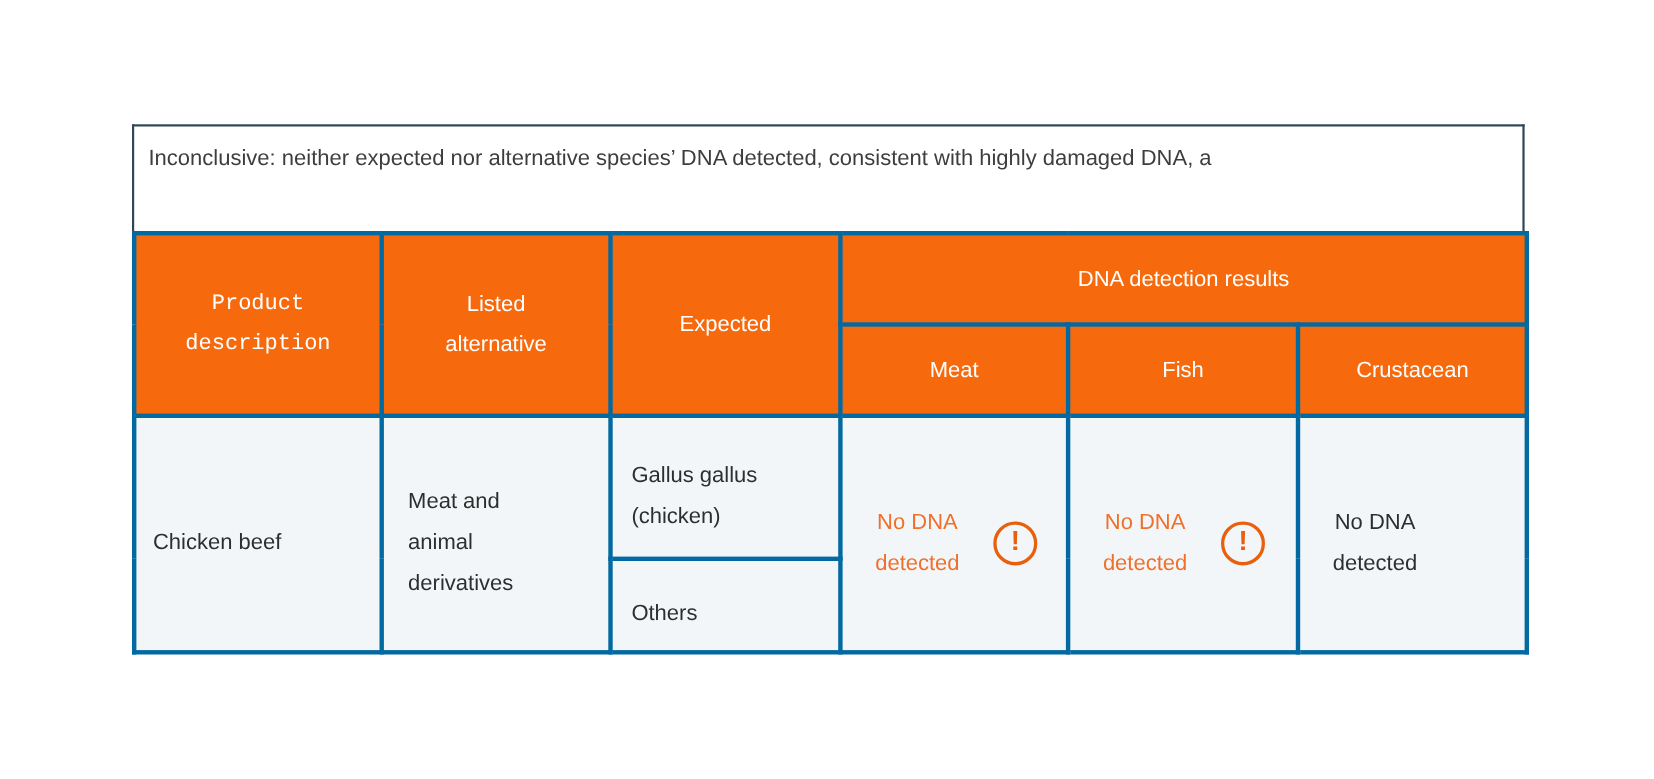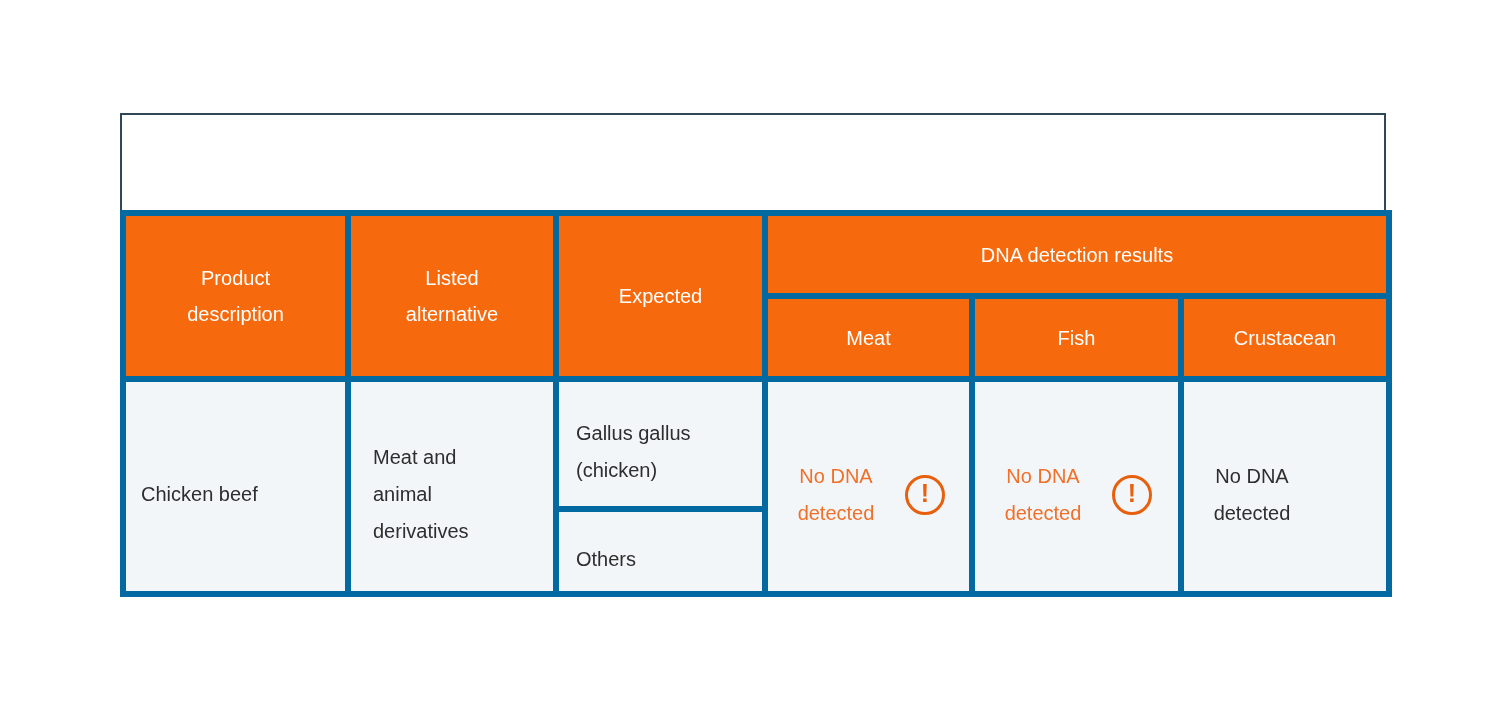--- a/index.html
+++ b/index.html
@@ -26,21 +26,21 @@
     line-height: 37px;
     color: #3d3d3d;
   }
   table.results {
     border-collapse: collapse;
     table-layout: fixed;
     width: 1266px;
   }
   table.results th,
   table.results td {
-    border: 6px solid #0369a1;
+    border: 4px solid #0369a1;
     box-sizing: border-box;
   }
   thead th {
     background: #f66a0d;
     color: #ffffff;
     font-weight: 400;
     font-size: 20px;
     text-align: center;
     vertical-align: middle;
     line-height: 36px;
@@ -54,21 +54,21 @@
     line-height: 37px;
     vertical-align: middle;
     padding: 16px 8px 0 15px;
   }
   tbody tr.b1 { height: 130px; }
   tbody tr.b2 { height: 85px; }
   .th-inner {
     display: inline-block;
     text-align: center;
   }
-  .w130 { max-width: 132px; }
+  .w130 { max-width: 132px; font-family: Liberation Mono, monospace; }
   .w120 { max-width: 122px; }
   .cell-inner {
     display: inline-block;
     text-align: left;
   }
   .iw120 { max-width: 122px; }
   .iw145 { max-width: 148px; }
   td.pad-ing { padding-left: 22px; }
   td.pad-exp { padding-left: 17px; }
   .result {
@@ -98,20 +98,21 @@
     line-height: 1;
     padding-bottom: 2px;
   }
 </style>
 </head>
 <body>
 
 <div class="wrap">
 
   <div class="note">
+    <div>Inconclusive: neither expected nor alternative species’ DNA detected, consistent with highly damaged DNA, a</div>
   </div>
 
   <table class="results">
     <colgroup>
       <col style="width:225px">
       <col style="width:208px">
       <col style="width:209px">
       <col style="width:207px">
       <col style="width:209px">
       <col style="width:208px">

